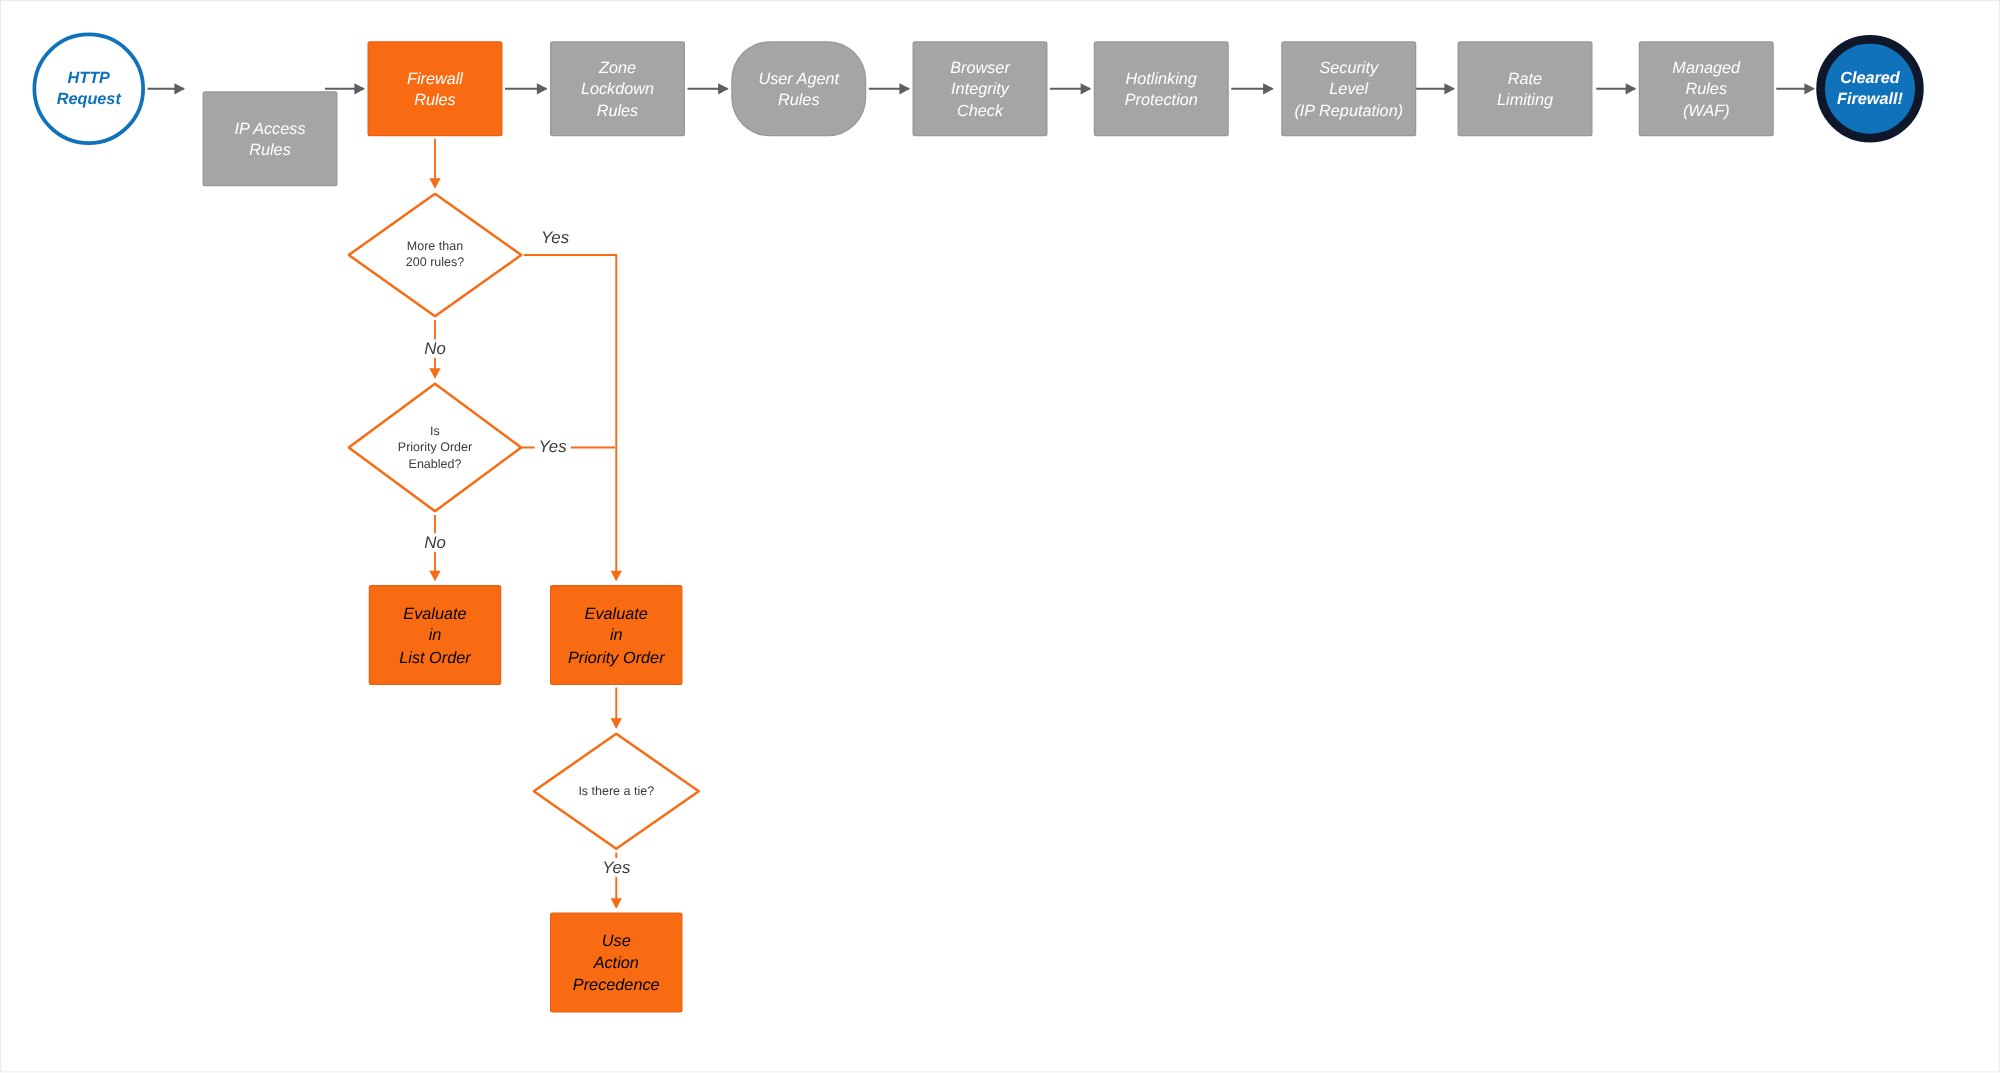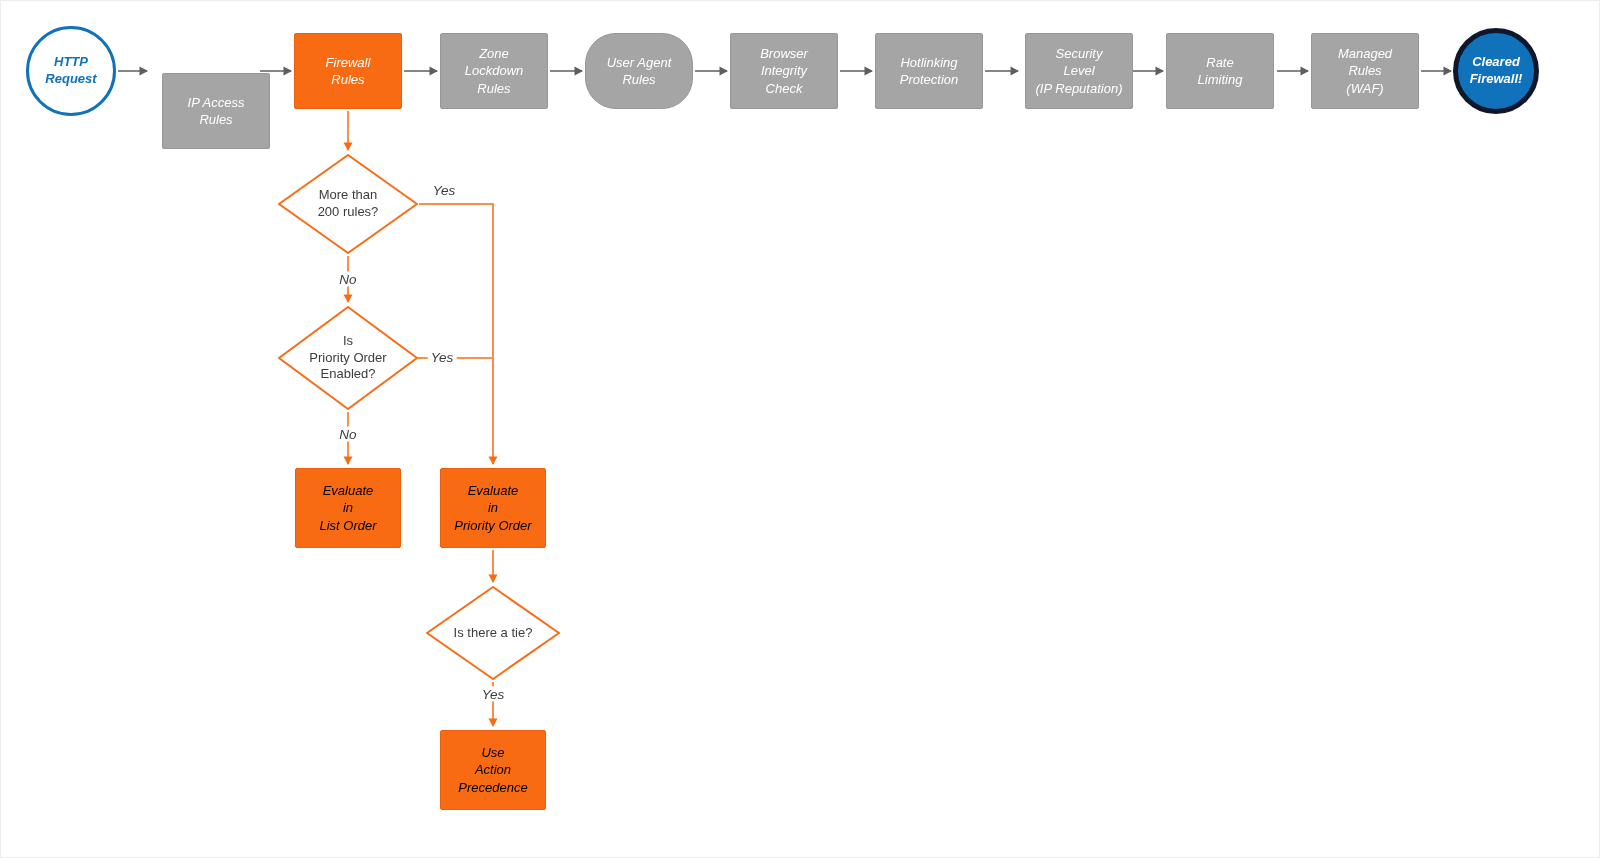--- a/index.html
+++ b/index.html
@@ -26,27 +26,27 @@
   .box.orange { background: var(--orange, #F96B13); border: 1px solid #EA5F0D; }
 
   .action { width: 106px; height: 80px; border-radius: 2px; font-style: italic;
             font-size: 13px; line-height: 1.32; color: #000000;
             background: var(--orange, #F96B13); border: 1px solid #EA5F0D; }
 
   .circle { border-radius: 50%; font-weight: 700; font-style: italic; font-size: 13px; line-height: 1.3; }
   .circle.start { width: 90px; height: 90px; background: #ffffff;
                   border: 3px solid var(--blue, #1072BA); color: var(--blue, #1072BA); }
   .circle.end   { width: 86px; height: 86px; background: var(--blue, #1072BA);
-                  border: 5px solid #0f172a; color: #ffffff; }
+                  border: 7px solid #0f172a; color: #ffffff; }
 
   .diamond { position: absolute; }
   .diamond svg { display: block; }
   .diamond polygon { fill: #ffffff; stroke: var(--orange, #F96B13); stroke-width: 2; stroke-linejoin: round; }
   .dlabel { position: absolute; inset: 0; display: flex; align-items: center; justify-content: center;
-            text-align: center; font-size: 13px; color: #3C3C3C; line-height: 1.3; white-space: pre-line; }
+            text-align: center; font-size: 10px; color: #3C3C3C; line-height: 1.3; white-space: pre-line; }
 
   .edge-label { position: absolute; transform: translate(-50%, -50%); font-style: italic;
                 font-size: 13.5px; color: #3C3C3C; background: #ffffff; padding: 0 3px; }
 </style>
 </head>
 <body>
 
 <div class="canvas">
 
   <svg class="edges" width="1600" height="858">

